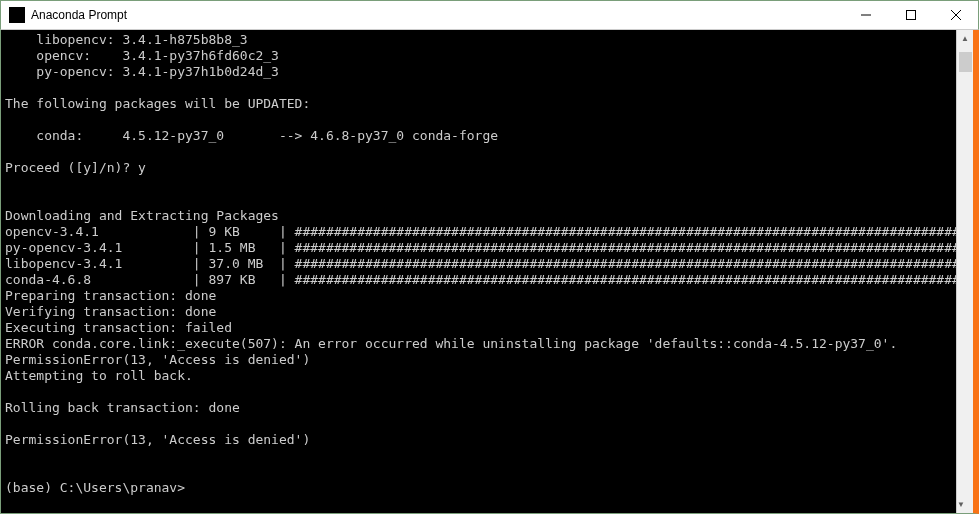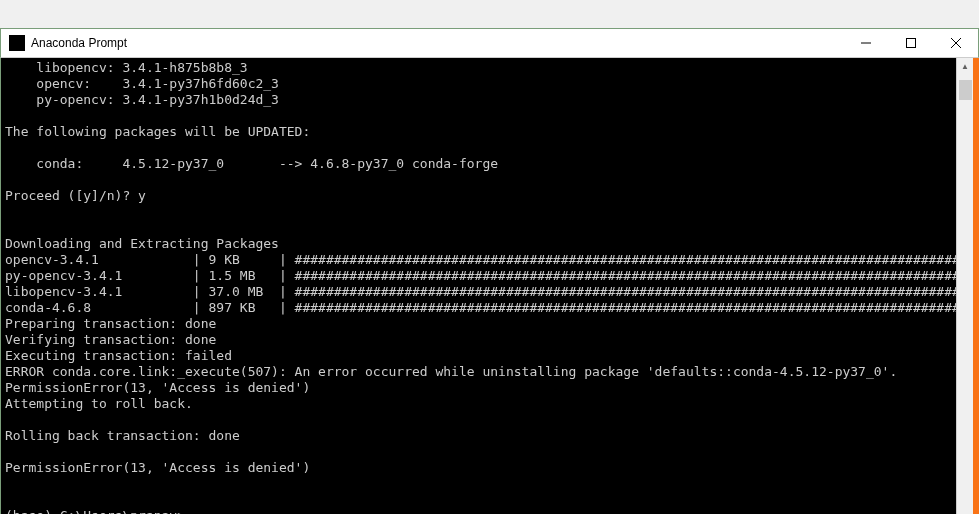--- a/index.html
+++ b/index.html
@@ -14,21 +14,20 @@
     }
     .titlebar {
       height: 30px;
       background: #ffffff;
       border: 1px solid #7a9e7a;
       border-bottom: 1px solid #cccccc;
       display: flex;
       align-items: center;
       padding-left: 8px;
       flex-shrink: 0;
-      margin-top: 28px;
     }
     .titlebar .app-icon {
       width: 16px;
       height: 16px;
       background: #000000;
       margin-right: 6px;
     }
     .titlebar .title {
       font-size: 12px;
       color: #000;

